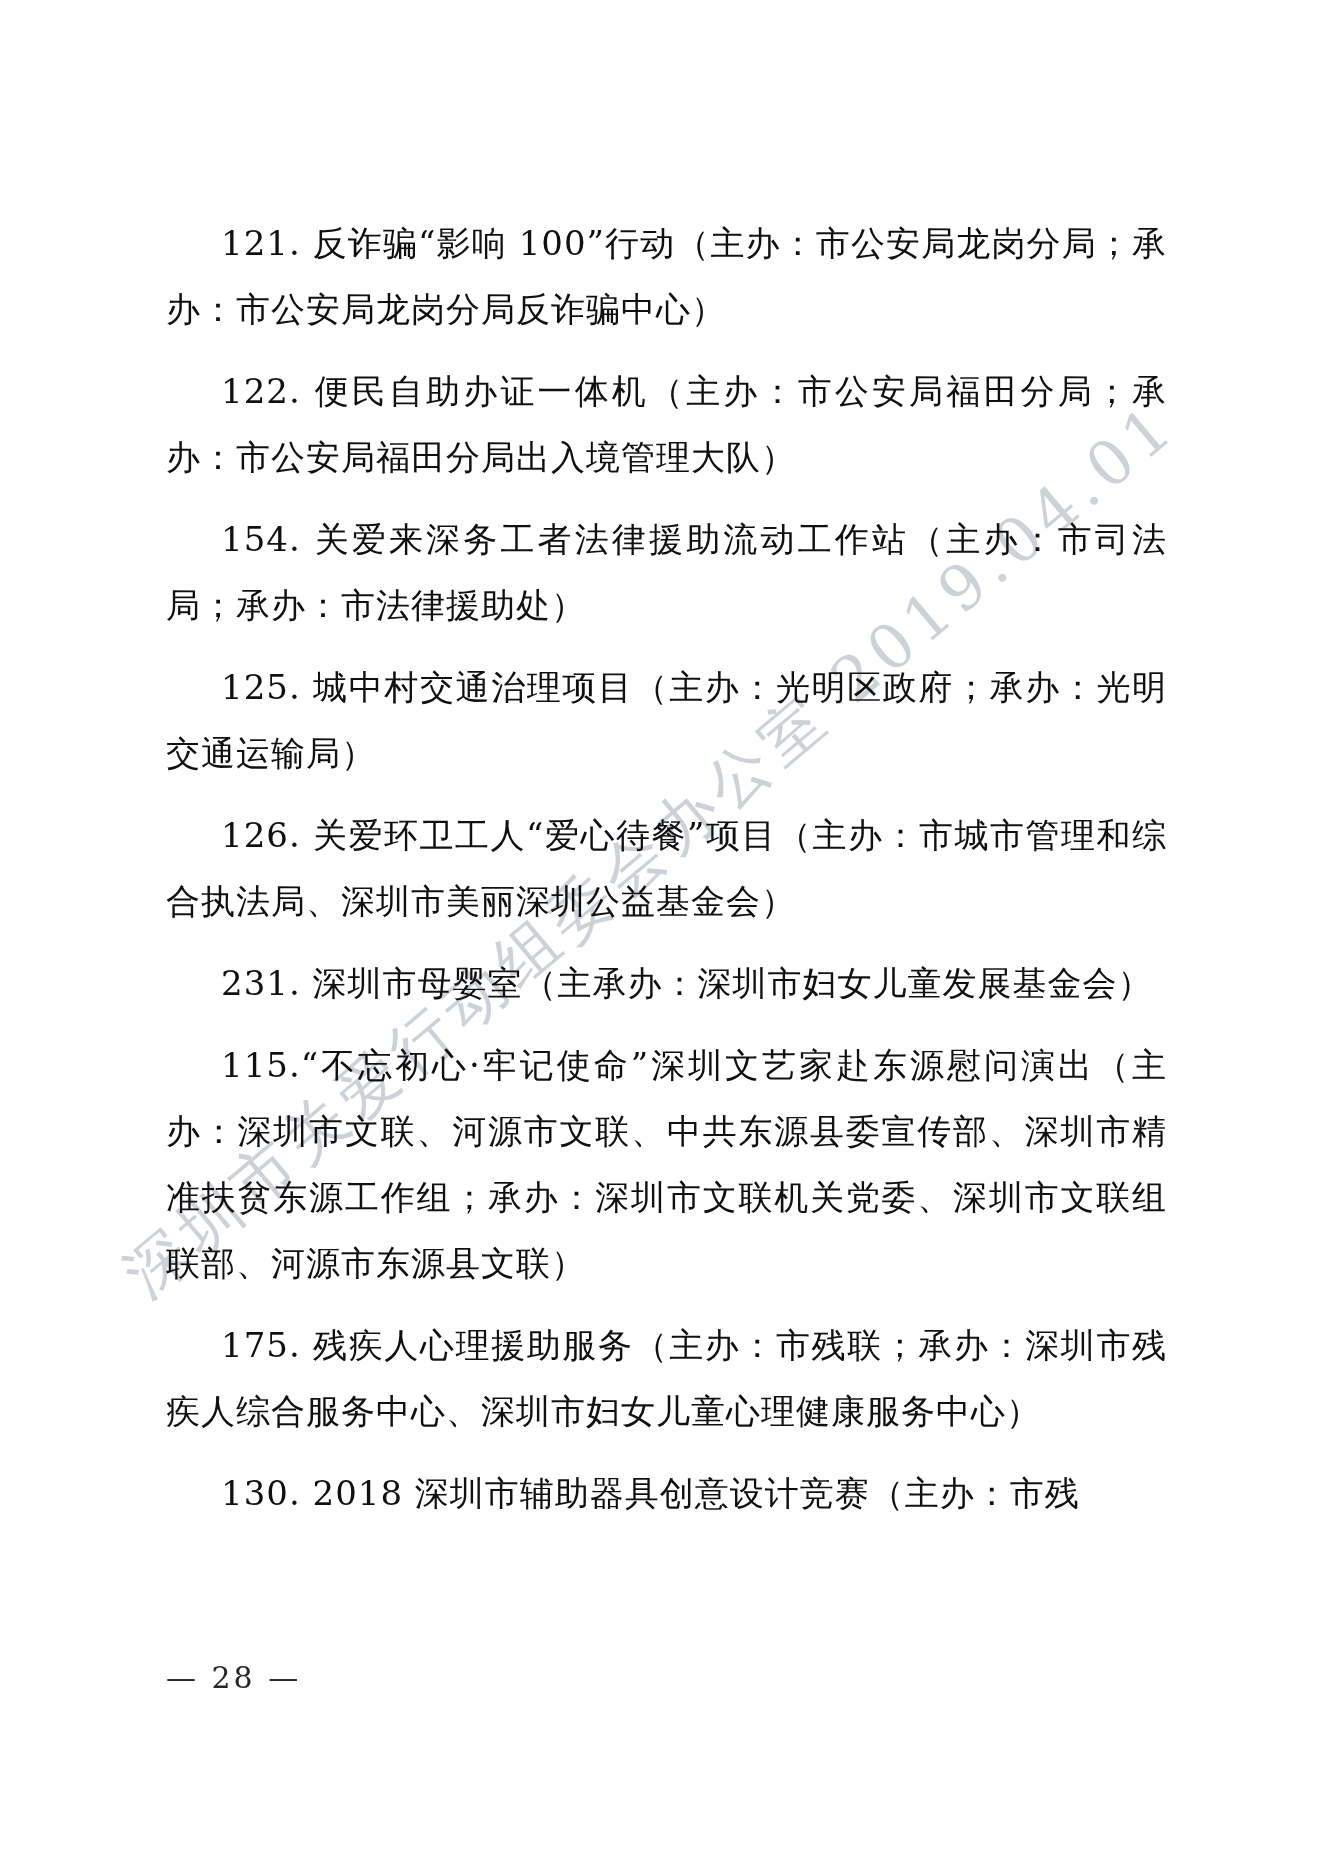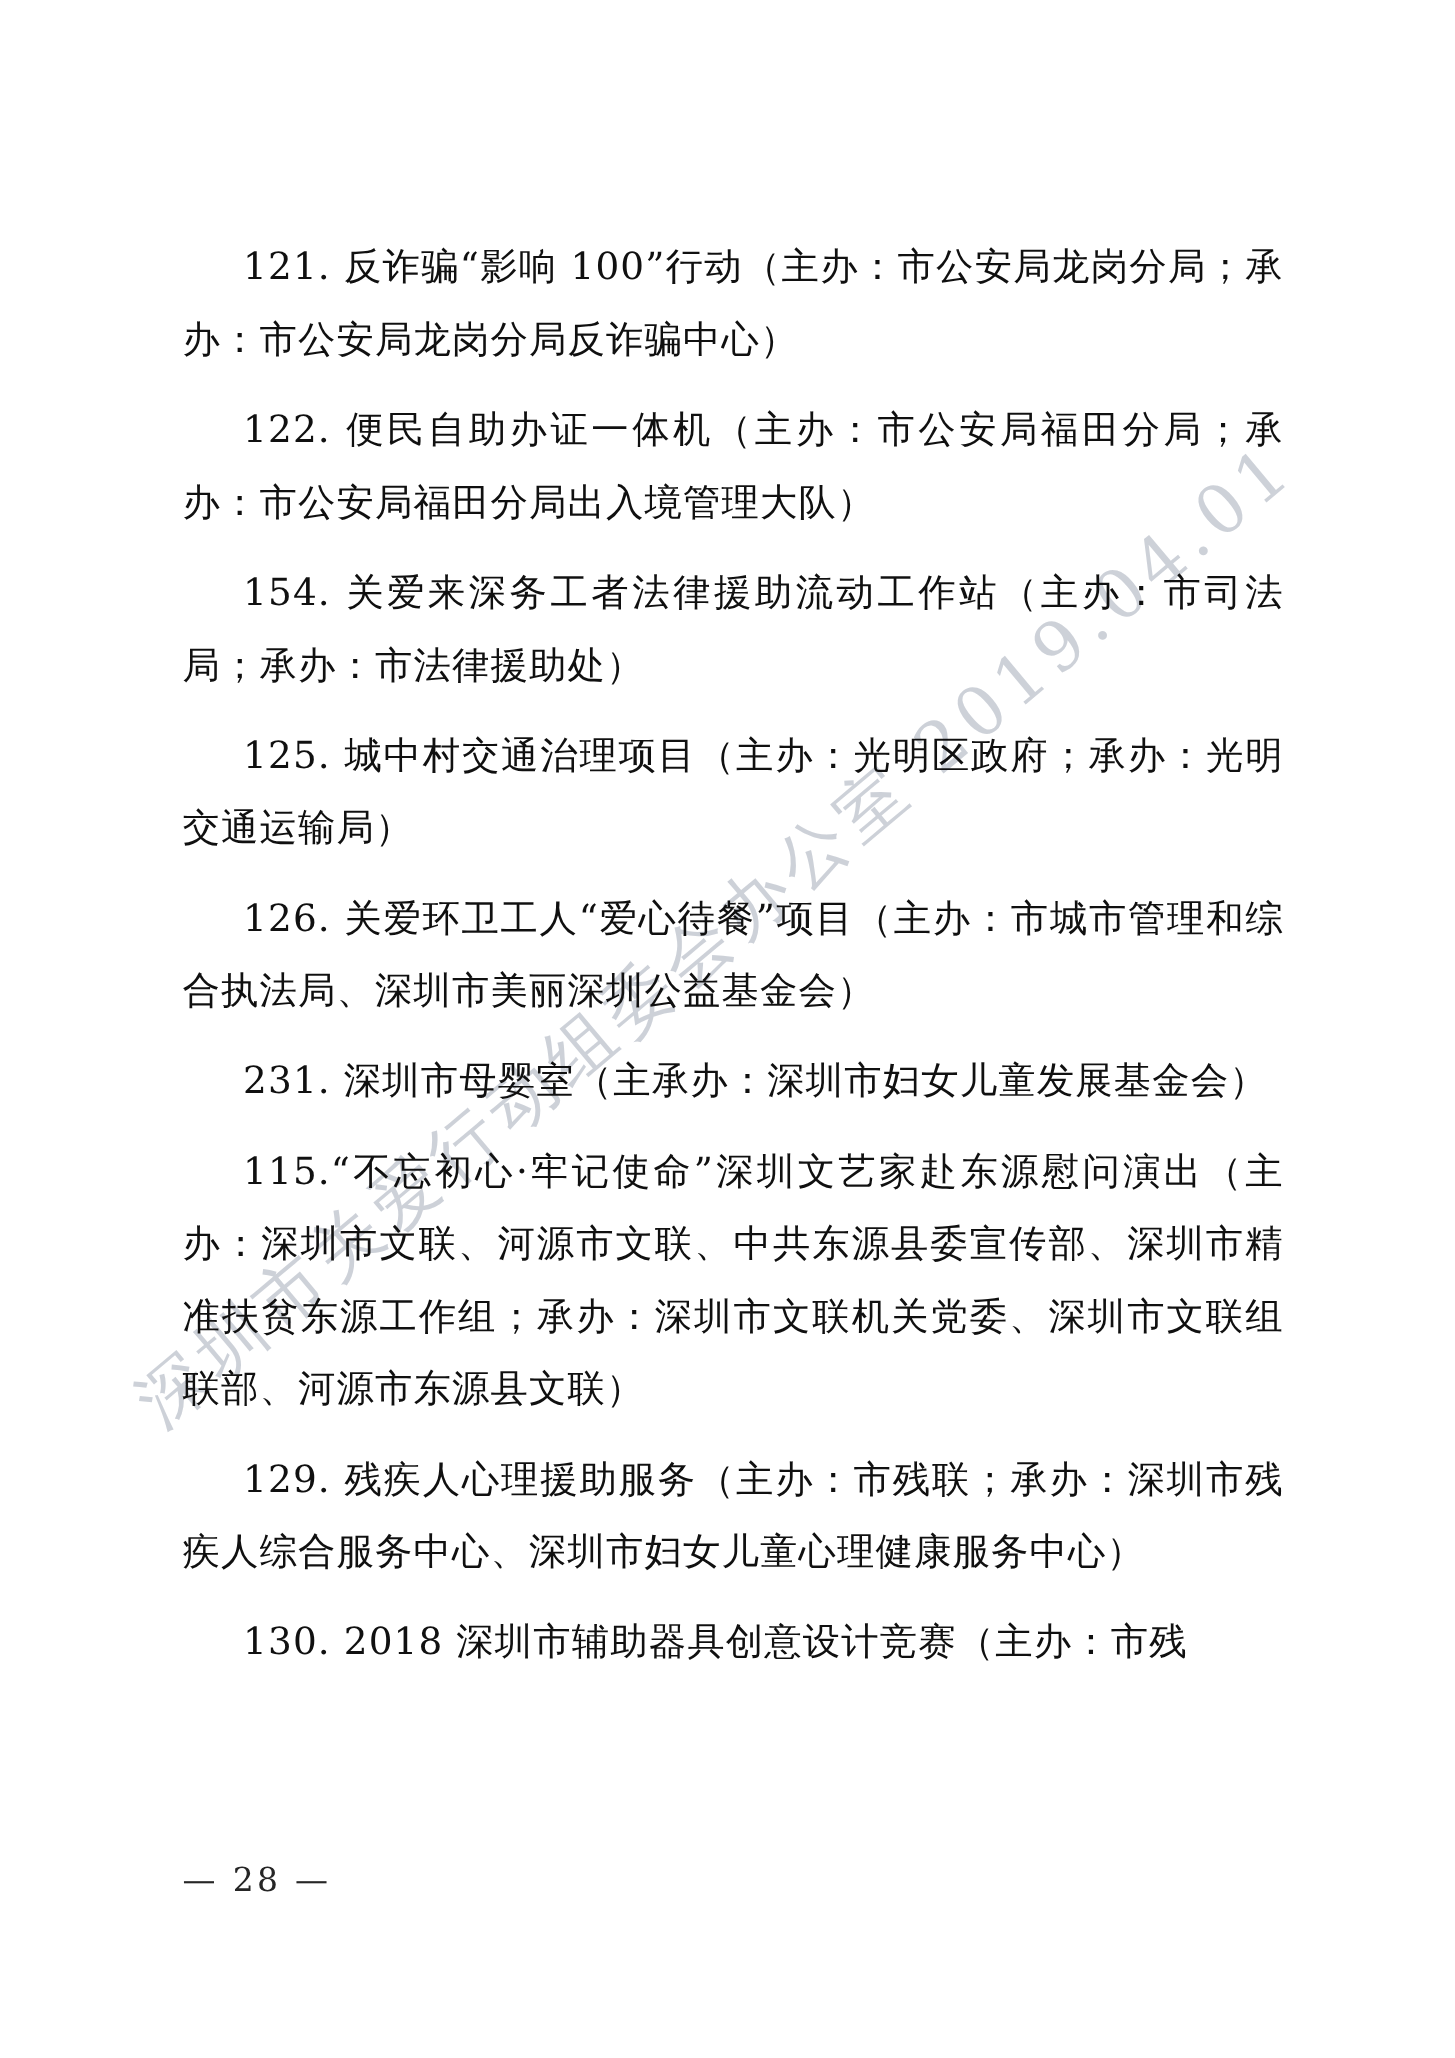--- a/index.html
+++ b/index.html
@@ -44,37 +44,36 @@
     letter-spacing: 1px;
   }
   .page-footer {
     position: absolute;
     left: 166px;
     top: 1660px;
     font-size: 30px;
     letter-spacing: 3px;
     color: #262626;
     z-index: 1;
-    margin-top: 32px;
   }
 </style>
 </head>
 <body>
 
 <div class="page">
 
   <div class="watermark">深圳市关爱行动组委会办公室 2019.04.01</div>
 
   <div class="content">
     <p>121. 反诈骗“影响 100”行动（主办：市公安局龙岗分局；承办：市公安局龙岗分局反诈骗中心）</p>
     <p>122. 便民自助办证一体机（主办：市公安局福田分局；承办：市公安局福田分局出入境管理大队）</p>
     <p>154. 关爱来深务工者法律援助流动工作站（主办：市司法局；承办：市法律援助处）</p>
     <p>125. 城中村交通治理项目（主办：光明区政府；承办：光明交通运输局）</p>
     <p>126. 关爱环卫工人“爱心待餐”项目（主办：市城市管理和综合执法局、深圳市美丽深圳公益基金会）</p>
     <p>231. 深圳市母婴室（主承办：深圳市妇女儿童发展基金会）</p>
     <p>115.“不忘初心·牢记使命”深圳文艺家赴东源慰问演出（主办：深圳市文联、河源市文联、中共东源县委宣传部、深圳市精准扶贫东源工作组；承办：深圳市文联机关党委、深圳市文联组联部、河源市东源县文联）</p>
-    <p>129. 残疾人心理援助服务（主办：市残联；承办：深圳市残疾人综合服务中心、深圳市妇女儿童心理健康服务中心）</p>
+    <p>175. 残疾人心理援助服务（主办：市残联；承办：深圳市残疾人综合服务中心、深圳市妇女儿童心理健康服务中心）</p>
     <p>130. 2018 深圳市辅助器具创意设计竞赛（主办：市残</p>
   </div>
 
   <div class="page-footer">— 28 —</div>
 
 </div>
 
 </body></html>

